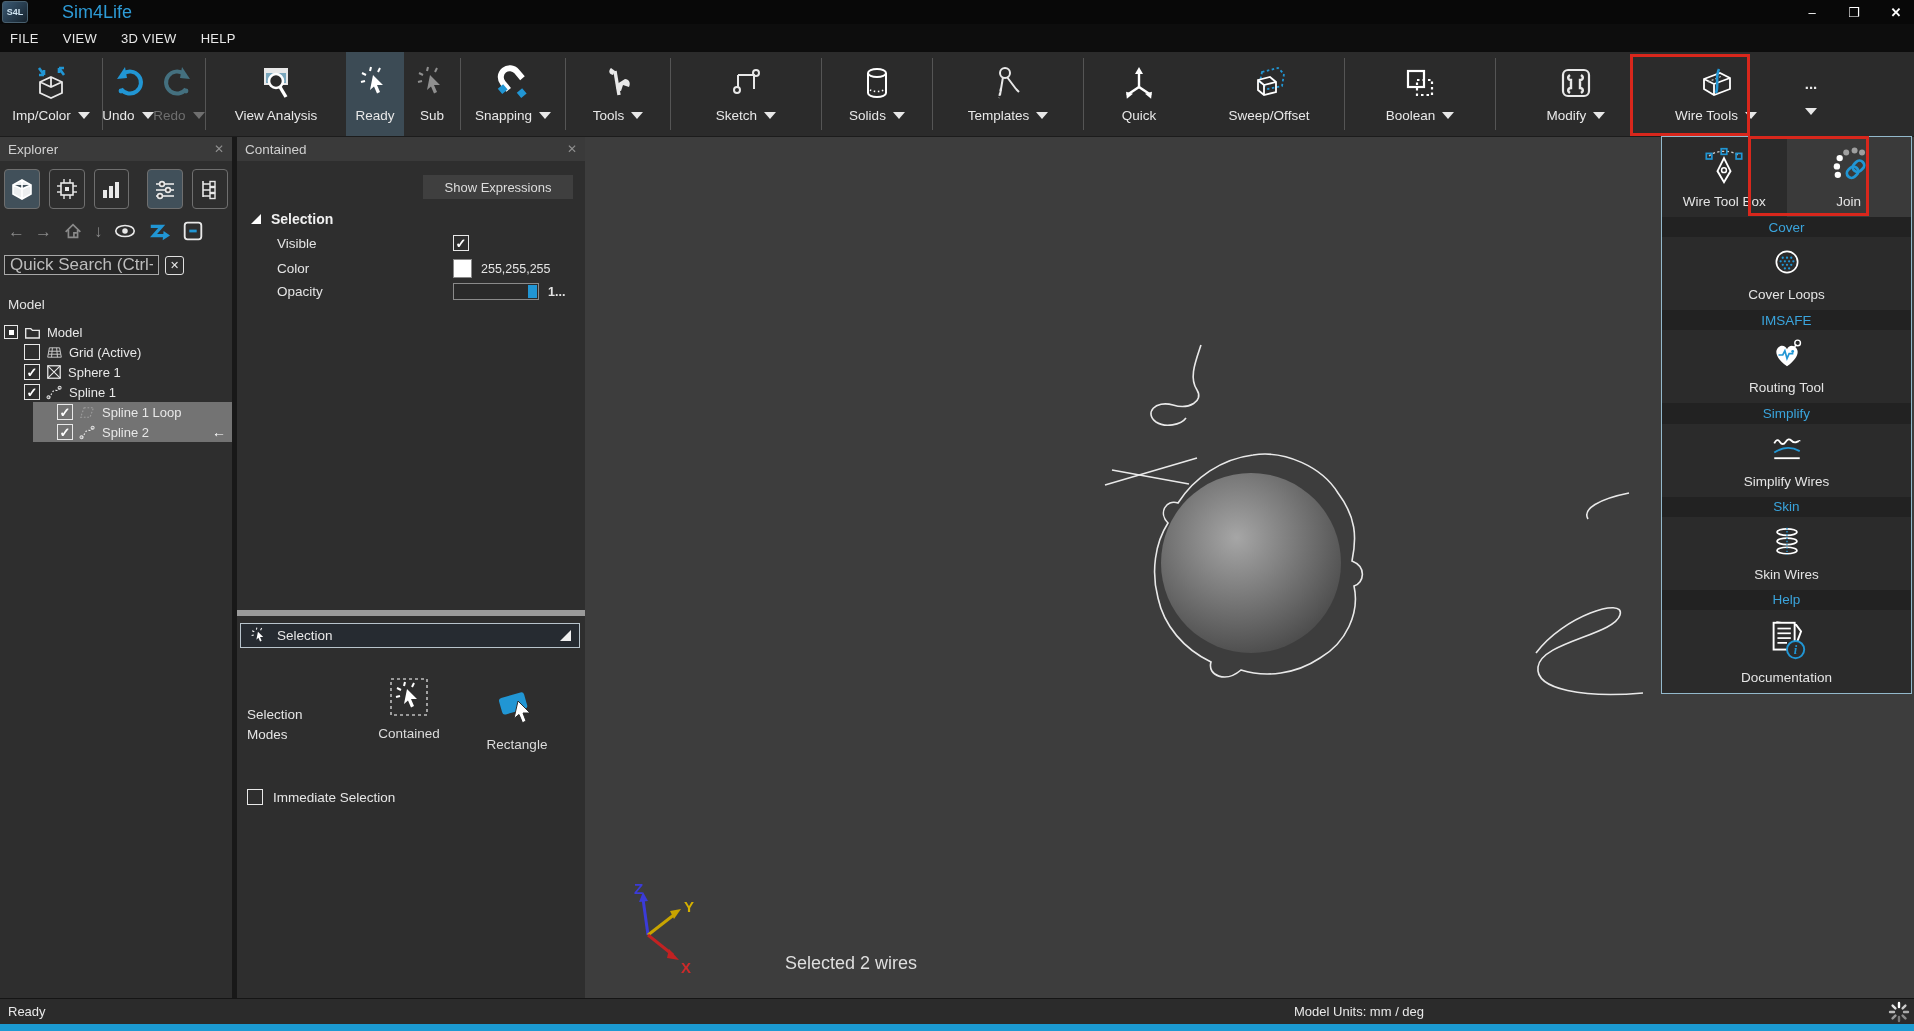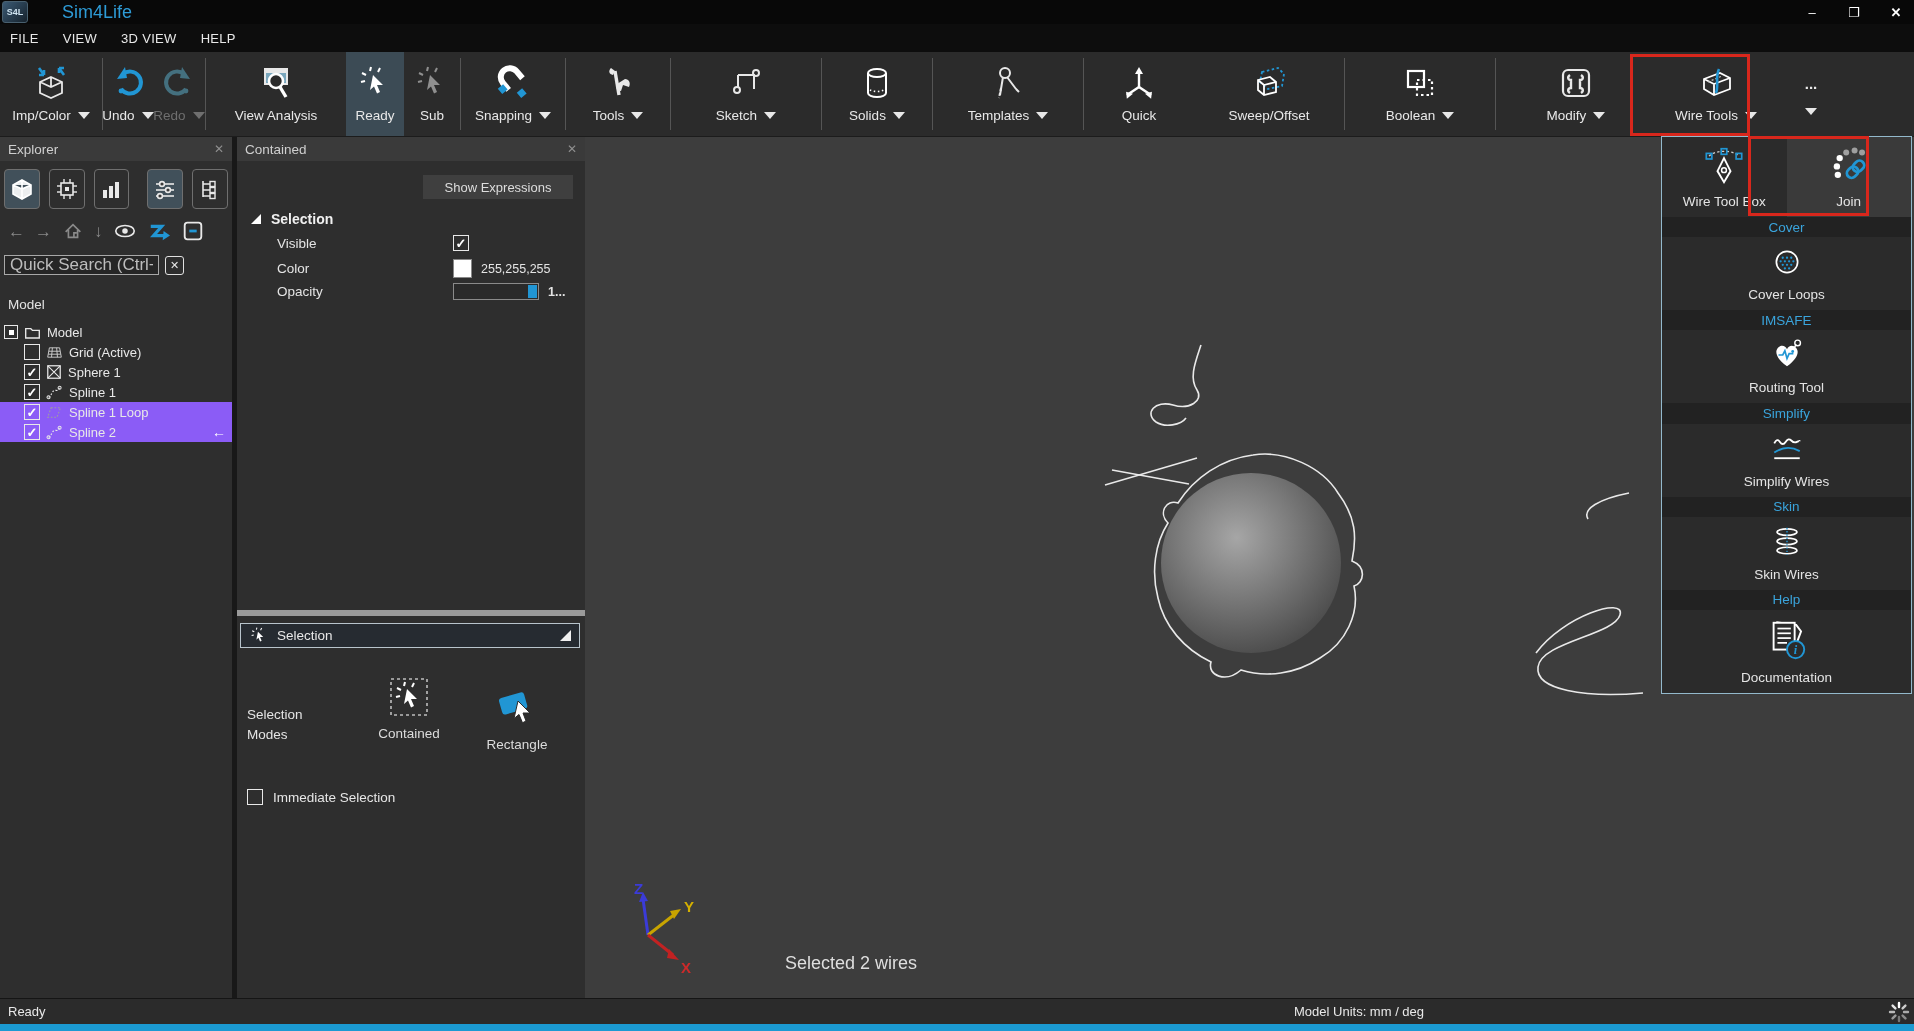--- a/index.html
+++ b/index.html
@@ -57,21 +57,21 @@
   .search-input { width:155px; height:20px; background:#262626; border:1px solid #a8a8a8;
     color:#c4b5fd; font-size:17px; padding:0 5px; font-family:"Liberation Sans",sans-serif; }
   .search-input::placeholder { color:#bdbdbd; }
   .search-clear { width:19px; height:19px; border:1.5px solid #e0e0e0; border-radius:3px;
     display:flex; align-items:center; justify-content:center; color:#e8e8e8; font-size:11px; }
 
   .tree-title { font-size:13.5px; color:#e2e2e2; padding:18px 8px 10px 8px; }
   .tree { display:flex; flex-direction:column; }
   .tree-row { display:flex; align-items:center; height:20px; gap:6px; padding-left:24px; font-size:13px; }
   .tree-row.root { padding-left:4px; }
-  .tree-row[data-selected="true"] { background:#8b5cf6; }
+  .tree-row[data-selected="true"] { background:#737373;margin-left:33px; }
   .tree-label { color:#e8e8e8; white-space:nowrap; }
   .row-arrow { margin-left:auto; margin-right:6px; color:#ffffff; font-weight:bold; font-size:14px; }
 
   .checkbox { width:16px; height:16px; border:1.5px solid #e8e8e8; background:transparent;
     display:flex; align-items:center; justify-content:center; flex:0 0 auto; }
   .checkbox[data-checked="true"]::after { content:"✓"; color:#ffffff; font-size:13px; font-weight:bold; line-height:1; }
   .checkbox[data-checked="partial"]::after { content:""; width:5px; height:5px; background:#ffffff; }
   .checkbox.small { width:14px; height:14px; }
 
   

